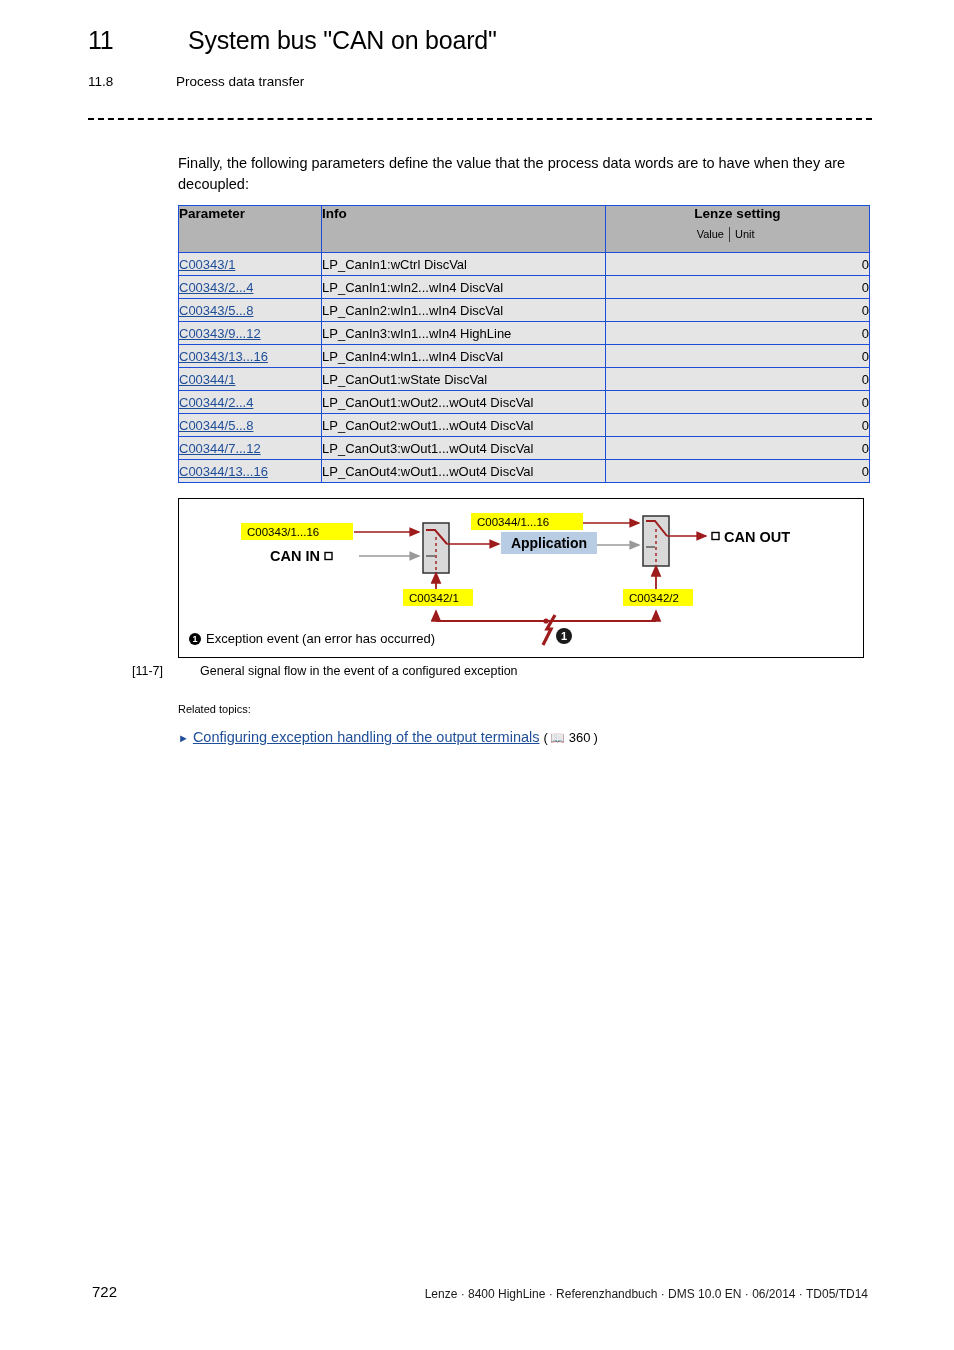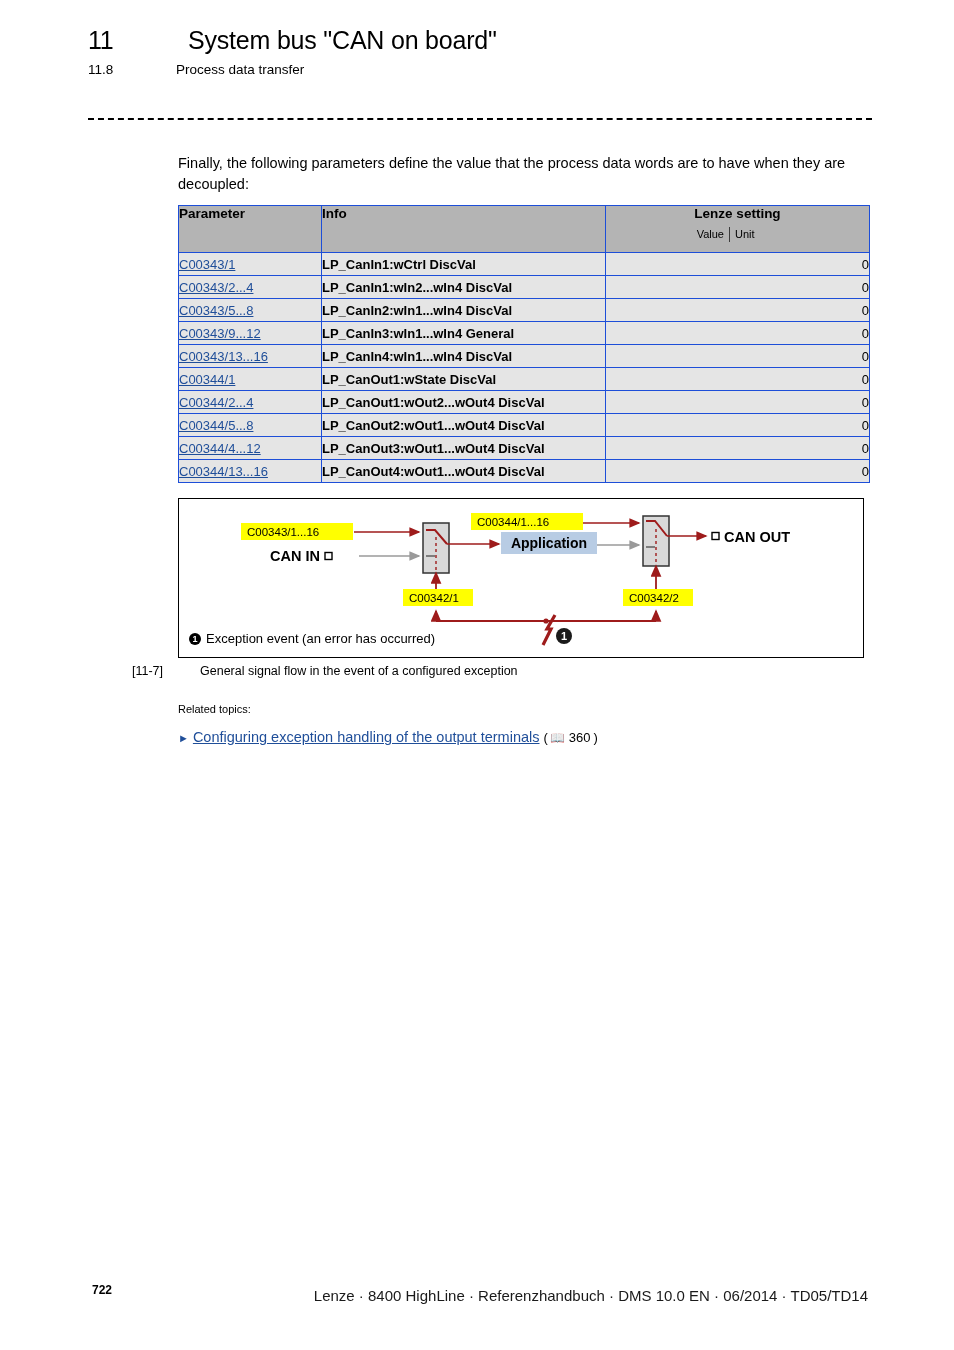--- a/index.html
+++ b/index.html
@@ -35,21 +35,21 @@
     letter-spacing: -0.2px;
   }
   .hdr-chapter-title {
     font-size: 25px;
     font-weight: 400;
     letter-spacing: -0.2px;
   }
   .hdr-row-sub {
     display: flex;
     align-items: baseline;
-    margin-top: 7px;
+    margin-top: 19px;
   }
   .hdr-section-num {
     width: 88px;
     font-size: 13.5px;
   }
   .hdr-section-title {
     font-size: 13.5px;
   }
 
   .header-rule {
@@ -120,21 +120,21 @@
     font-weight: normal;
     text-align: left;
     padding: 1px 0 2px 5px;
   }
   .param-table tbody td {
     height: 22px;
     font-size: 13px;
     background: #e5e5e5;
   }
   .td-param { padding-left: 7px; }
-  .td-info  { padding-left: 7px; font-weight: bold; }
+  .td-info  { padding-left: 7px; }
   .td-value { text-align: right; padding-right: 7px; width: 124px; }
   .td-unit  { padding-left: 5px; }
   .param-link {
     color: #1f4e99;
     text-decoration: underline;
     cursor: pointer;
   }
 
   
   .figure-box {
@@ -218,28 +218,28 @@
     align-items: center;
     gap: 3px;
   }
   .book-icon { font-size: 12px; color: #2a4b8d; }
 
   
   .footer-pagenum {
     position: absolute;
     left: 92px;
     top: 1283px;
-    font-size: 12px;
-    font-weight: bold;
+    font-size: 15px;
+    font-weight: normal;
   }
   .footer-info {
     position: absolute;
     right: 86px;
     top: 1287px;
-    font-size: 15px;
+    font-size: 12px;
     color: #1a1a1a;
   }
 </style>
 </head>
 <body>
 
 <div class="page-header">
   <div class="hdr-row">
     <div class="hdr-chapter-num">11</div>
     <div class="hdr-chapter-title">System bus "CAN on board"</div>
@@ -282,21 +282,21 @@
         <td class="td-unit"></td>
       </tr>
       <tr>
         <td class="td-param"><span class="param-link">C00343/5...8</span></td>
         <td class="td-info">LP_CanIn2:wIn1...wIn4 DiscVal</td>
         <td class="td-value" style="width: 124px;">0</td>
         <td class="td-unit"></td>
       </tr>
       <tr>
         <td class="td-param"><span class="param-link">C00343/9...12</span></td>
-        <td class="td-info">LP_CanIn3:wIn1...wIn4 General</td>
+        <td class="td-info">LP_CanIn3:wIn1...wIn4 HighLine</td>
         <td class="td-value" style="width: 124px;">0</td>
         <td class="td-unit"></td>
       </tr>
       <tr>
         <td class="td-param"><span class="param-link">C00343/13...16</span></td>
         <td class="td-info">LP_CanIn4:wIn1...wIn4 DiscVal</td>
         <td class="td-value" style="width: 124px;">0</td>
         <td class="td-unit"></td>
       </tr>
       <tr>
@@ -311,21 +311,21 @@
         <td class="td-value" style="width: 124px;">0</td>
         <td class="td-unit"></td>
       </tr>
       <tr>
         <td class="td-param"><span class="param-link">C00344/5...8</span></td>
         <td class="td-info">LP_CanOut2:wOut1...wOut4 DiscVal</td>
         <td class="td-value" style="width: 124px;">0</td>
         <td class="td-unit"></td>
       </tr>
       <tr>
-        <td class="td-param"><span class="param-link">C00344/4...12</span></td>
+        <td class="td-param"><span class="param-link">C00344/7...12</span></td>
         <td class="td-info">LP_CanOut3:wOut1...wOut4 DiscVal</td>
         <td class="td-value" style="width: 124px;">0</td>
         <td class="td-unit"></td>
       </tr>
       <tr>
         <td class="td-param"><span class="param-link">C00344/13...16</span></td>
         <td class="td-info">LP_CanOut4:wOut1...wOut4 DiscVal</td>
         <td class="td-value" style="width: 124px;">0</td>
         <td class="td-unit"></td>
       </tr>

